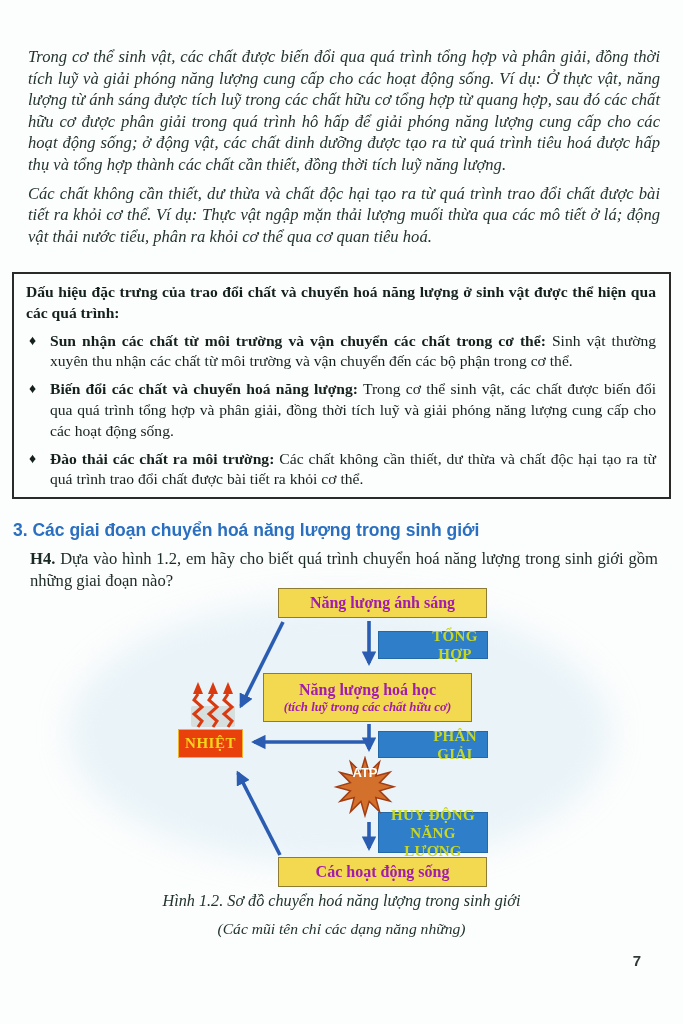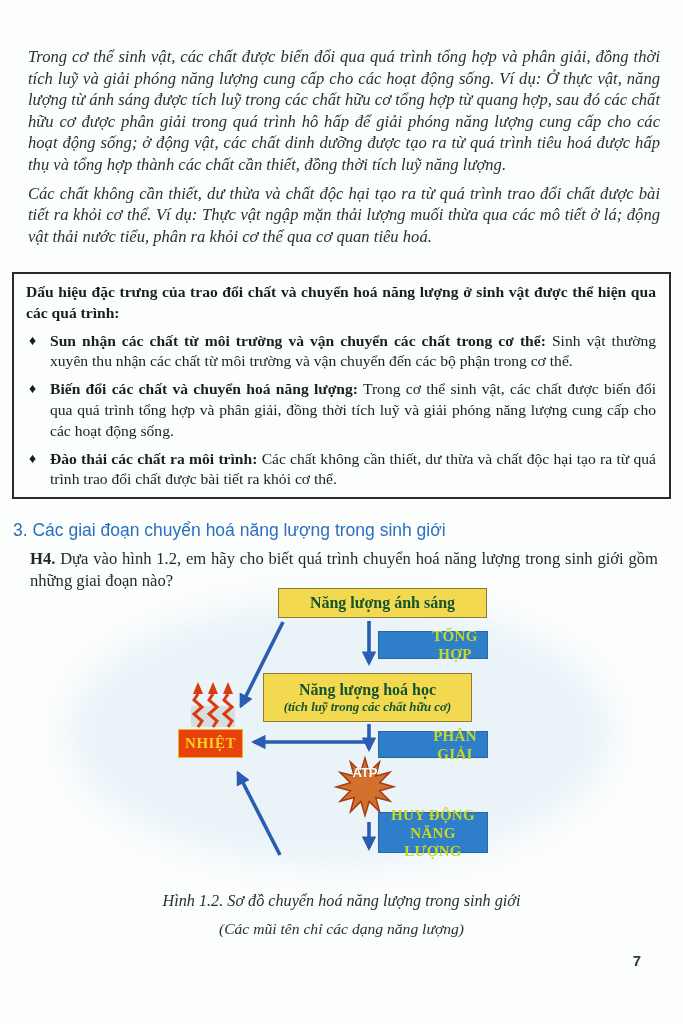--- a/index.html
+++ b/index.html
@@ -22,33 +22,33 @@
                padding:8px 13px 7px 12px;background:transparent;
                font-size:15.6px;line-height:20.8px;text-align:justify;color:#15211c;}
   .summary-box .box-heading{font-weight:bold;margin:0 0 7px 0;}
   .bullet{position:relative;padding-left:24px;margin:0 0 7px 0;}
   .bullet:last-child{margin-bottom:0;}
   .bullet .glyph{position:absolute;left:3px;top:0;font-size:14px;font-style:normal;}
   .bullet .lead{font-weight:bold;}
 
   
   .section-heading{left:13px;top:520px;width:660px;
-    font-family:"Liberation Sans", sans-serif;font-weight:normal;
+    font-family:"Liberation Sans", sans-serif;font-weight:bold;
     font-size:17.5px;color:#2a6fc0;}
   .question{left:30px;top:548px;width:628px;font-size:16.6px;line-height:22px;
     text-align:justify;color:#1c2a25;}
   .question .qlabel{font-weight:bold;}
 
   
   .diagram{left:0;top:585px;width:683px;height:305px;}
   .tint{left:70px;top:15px;width:540px;height:265px;border-radius:50%;
         background:rgba(190,222,240,.30);filter:blur(16px);}
   .dnode{box-sizing:border-box;display:flex;flex-direction:column;align-items:center;
          justify-content:center;text-align:center;z-index:2;}
-  .ynode{background:#f2d94f;border:1.5px solid #8f7c34;color:#14532d;
+  .ynode{background:#f2d94f;border:1.5px solid #8f7c34;color:#a21caf;
          font-weight:bold;font-size:16px;}
   .pnode{background:#2e7ec9;border:1px solid #2568a8;color:#c8d722;
          font-weight:bold;font-size:15px;letter-spacing:.3px;line-height:18px;padding-left:44px;}
   .heat-node{background:#e8410c;border:1.5px solid #f0b428;color:#f8d51b;
          font-weight:bold;font-size:15px;letter-spacing:.5px;}
   .sub{font-weight:bold;font-style:italic;font-size:12.8px;line-height:14px;margin-top:1px;}
   .chem-title{line-height:18px;}
   .atp-label{z-index:4;color:#ffffff;font-family:"Liberation Sans",sans-serif;
          font-weight:bold;font-size:13px;display:flex;align-items:center;justify-content:center;}
   svg.arrows{position:absolute;left:0;top:0;z-index:1;}
@@ -83,21 +83,21 @@
   </div>
 
   <div class="bullet">
     <span class="glyph">♦</span>
     <span class="lead">Biến đổi các chất và chuyển hoá năng lượng:</span>
     <span>Trong cơ thể sinh vật, các chất được biến đổi qua quá trình tổng hợp và phân giải, đồng thời tích luỹ và giải phóng năng lượng cung cấp cho các hoạt động sống.</span>
   </div>
 
   <div class="bullet">
     <span class="glyph">♦</span>
-    <span class="lead">Đào thải các chất ra môi trình:</span>
+    <span class="lead">Đào thải các chất ra môi trường:</span>
     <span>Các chất không cần thiết, dư thừa và chất độc hại tạo ra từ quá trình trao đổi chất được bài tiết ra khỏi cơ thể.</span>
   </div>
 </div>
 
 <div class="abs section-heading">3. Các giai đoạn chuyển hoá năng lượng trong sinh giới</div>
 
 <div class="abs question">
   <span class="qlabel">H4.</span>
   <span>Dựa vào hình 1.2, em hãy cho biết quá trình chuyển hoá năng lượng trong sinh giới gồm những giai đoạn nào?</span>
 </div>
@@ -148,18 +148,19 @@
 
   <div class="abs dnode heat-node" style="left:178px;top:144px;width:65px;height:29px;">NHIỆT</div>
 
   <svg class="abs star" style="left:333px;top:171px;" width="64" height="64" viewBox="0 0 64 64">
     <polygon fill="#d2702c" stroke="#a23c12" stroke-width="1.5" points="32,2 36.1,16.2 46.5,5.9 42.8,20 56.9,16.3 46.6,26.6 60.8,30.8 46.6,34.9 57,45.2 42.8,41.6 46.6,55.7 36.2,45.4 32,59.6 27.9,45.4 17.5,55.7 21.2,41.6 7.1,45.3 17.4,34.9 3.2,30.9 17.4,26.7 7,16.4 21.2,20 17.4,5.9 27.8,16.2"></polygon>
   </svg>
   <div class="abs atp-label" style="left:333px;top:156px;width:64px;height:62px;">ATP</div>
 
   <div class="abs dnode pnode" style="left:378px;top:227px;width:110px;height:41px;padding:2px 6px;">HUY ĐỘNG NĂNG LƯỢNG</div>
 
+  <div class="abs dnode ynode" style="left:278px;top:272px;width:209px;height:30px;">Các hoạt động sống</div>
 </div>
 
 <div class="abs caption1">Hình 1.2. Sơ đồ chuyển hoá năng lượng trong sinh giới</div>
-<div class="abs caption2">(Các mũi tên chỉ các dạng năng lượng)</div>
+<div class="abs caption2">(Các mũi tên chỉ các dạng năng những)</div>
 
 <div class="abs page-number">7</div>
 
 </body></html>

